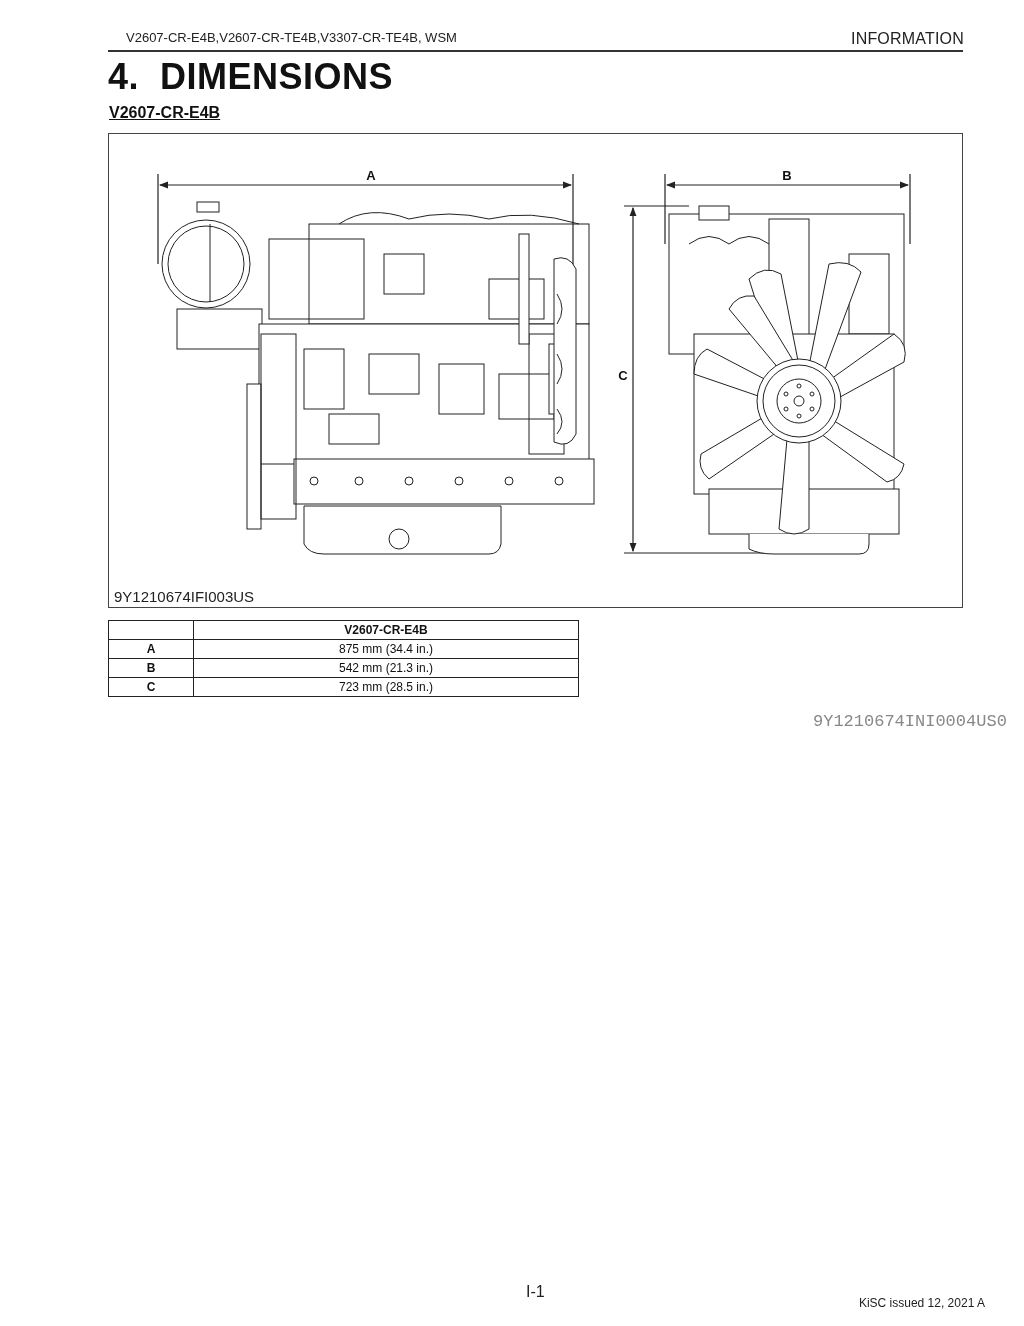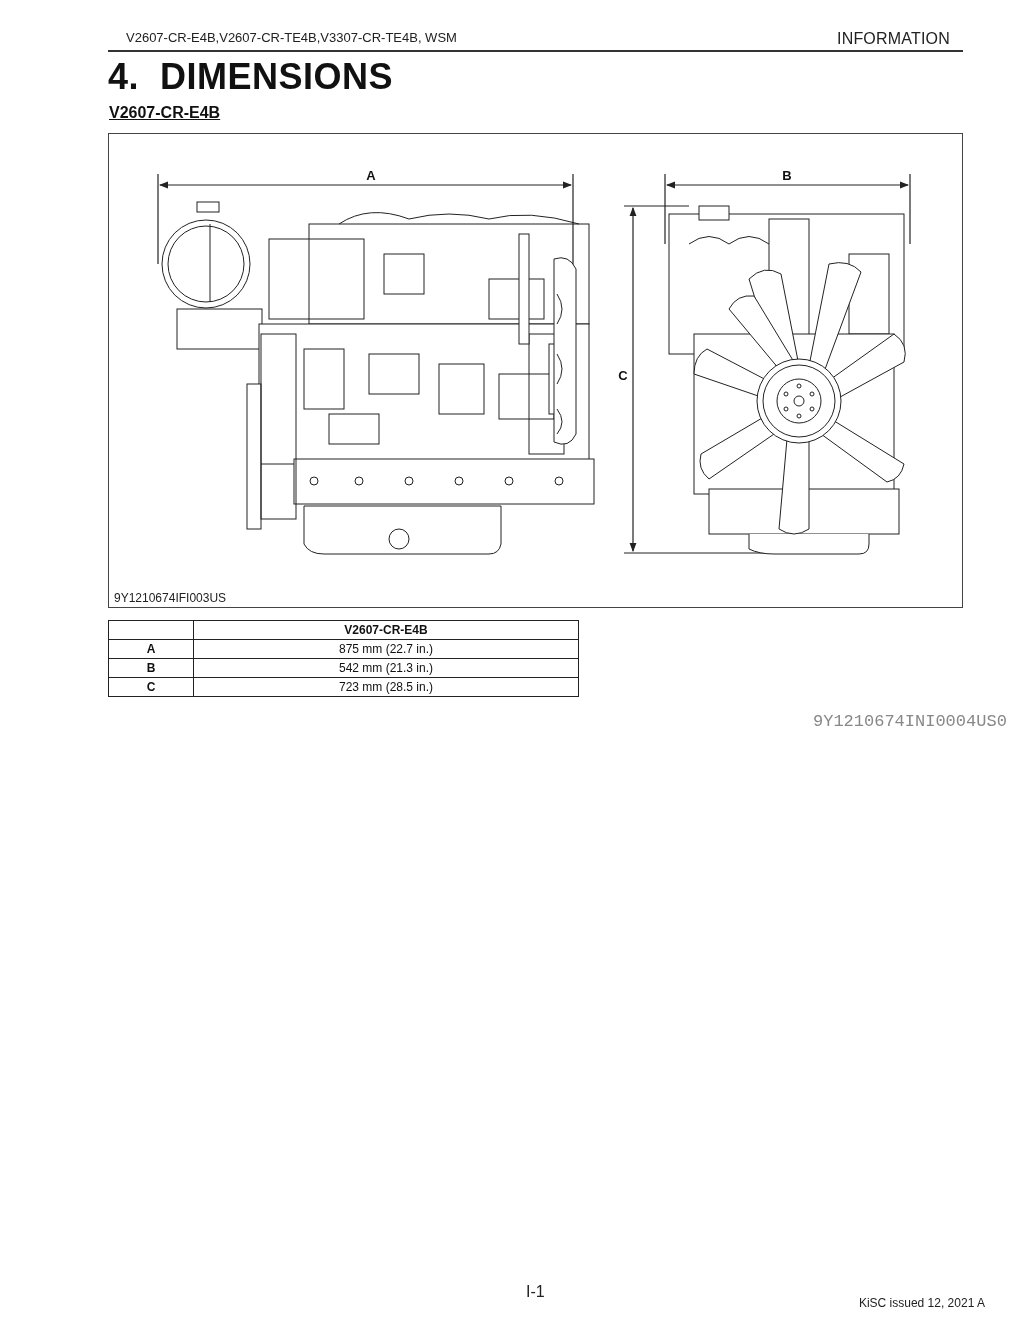--- a/index.html
+++ b/index.html
@@ -1,26 +1,26 @@
 <!DOCTYPE html>
 <html><head>
 <meta charset="utf-8">
 <style>
   html, body { margin:0; padding:0; background:#fff; }
   body { width:1024px; height:1326px; position:relative; overflow:hidden;
          font-family:"Liberation Sans", sans-serif; color:#111; }
   .hdr-left { position:absolute; left:110px; top:30px; font-size:13px; color:#222;margin-left:16px; }
-  .hdr-right { position:absolute; right:74px; top:30px; font-size:16px; color:#222; letter-spacing:0.2px; }
+  .hdr-right { position:absolute; right:60px; top:30px; font-size:16px; color:#222; letter-spacing:0.2px; }
   .hdr-rule { position:absolute; left:108px; top:50px; width:855px; height:2px; background:#333; }
   .title { position:absolute; left:108px; top:56px; font-size:36px; font-weight:bold; letter-spacing:0.5px; margin:0; }
   .title .num { display:inline-block; width:52px; }
   .subtitle { position:absolute; left:109px; top:104px; font-size:16px; font-weight:bold; text-decoration:underline; }
   .figure { position:absolute; left:108px; top:133px; width:853px; height:473px; border:1px solid #444; }
   .figure svg { position:absolute; left:0; top:0; }
-  .fig-code { position:absolute; left:5px; bottom:2px; font-size:12px; color:#222; }
+  .fig-code { position:absolute; left:5px; bottom:2px; font-size:15px; color:#222; }
   table.dims { position:absolute; left:108px; top:620px; width:471px; border-collapse:collapse; font-size:12px; }
   table.dims td, table.dims th { border:1px solid #222; height:18px; padding:0; text-align:center; }
   table.dims th { font-weight:bold; }
   table.dims td.key { font-weight:bold; width:84px; }
   .ref-code { position:absolute; left:813px; top:712px; font-family:"Liberation Mono", monospace; font-size:17px; color:#888; }
   .page-num { position:absolute; left:526px; top:1283px; font-size:16px; color:#222; }
   .issued { position:absolute; right:39px; top:1296px; font-size:12px; color:#222; }
 </style>
 </head>
 <body>
@@ -141,21 +141,21 @@
 </div>
 
 <table class="dims">
   <tbody>
       <tr>
     <th></th>
     <th>V2607-CR-E4B</th>
   </tr>
   <tr>
     <td class="key">A</td>
-    <td>875 mm (22.7 in.)</td>
+    <td>875 mm (34.4 in.)</td>
   </tr>
   <tr>
     <td class="key">B</td>
     <td>542 mm (21.3 in.)</td>
   </tr>
   <tr>
     <td class="key">C</td>
     <td>723 mm (28.5 in.)</td>
   </tr>
 </tbody>

